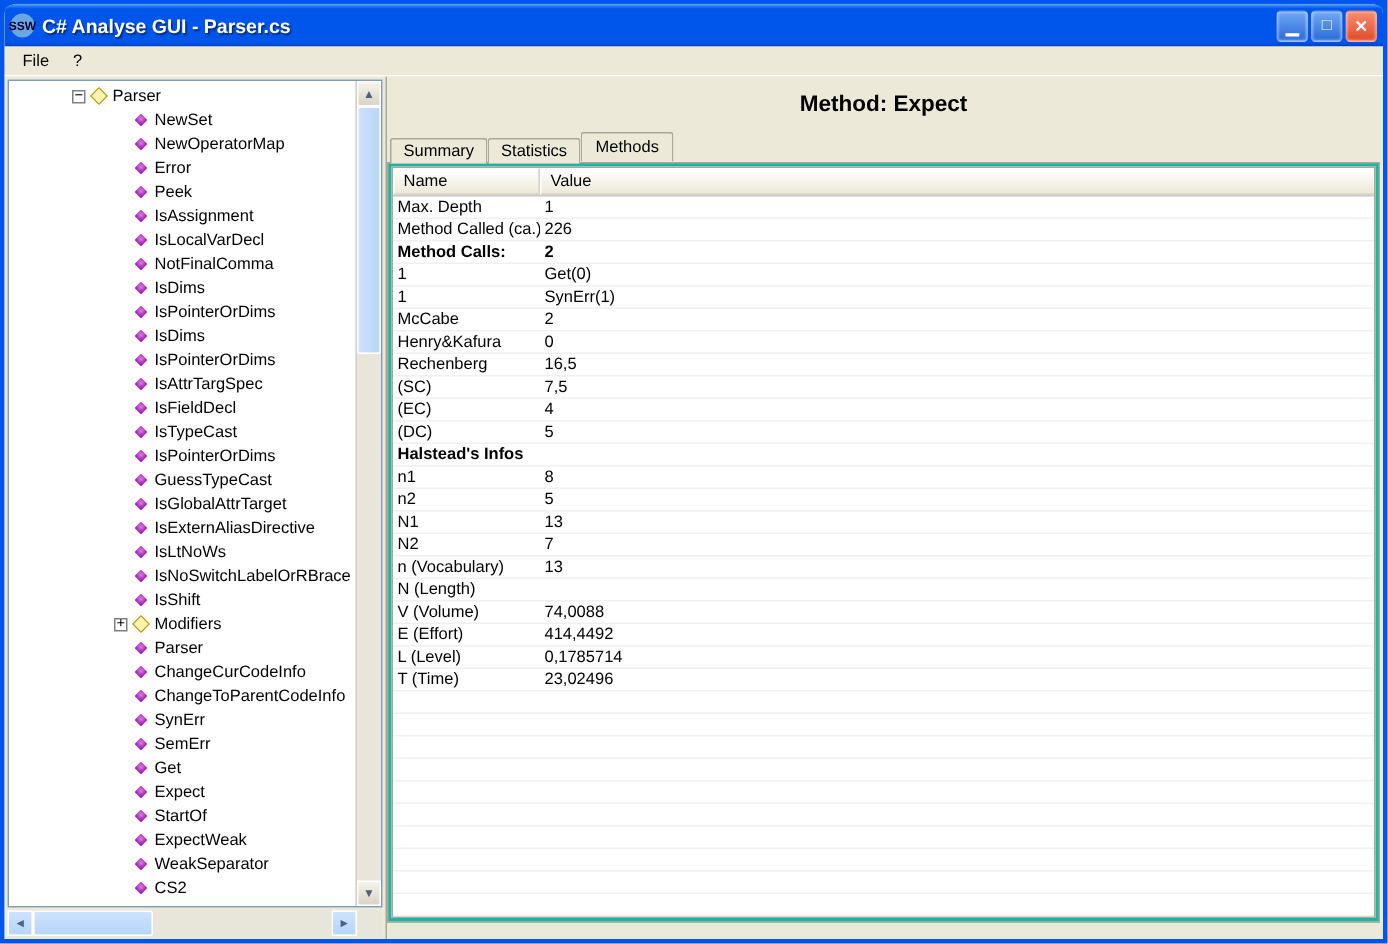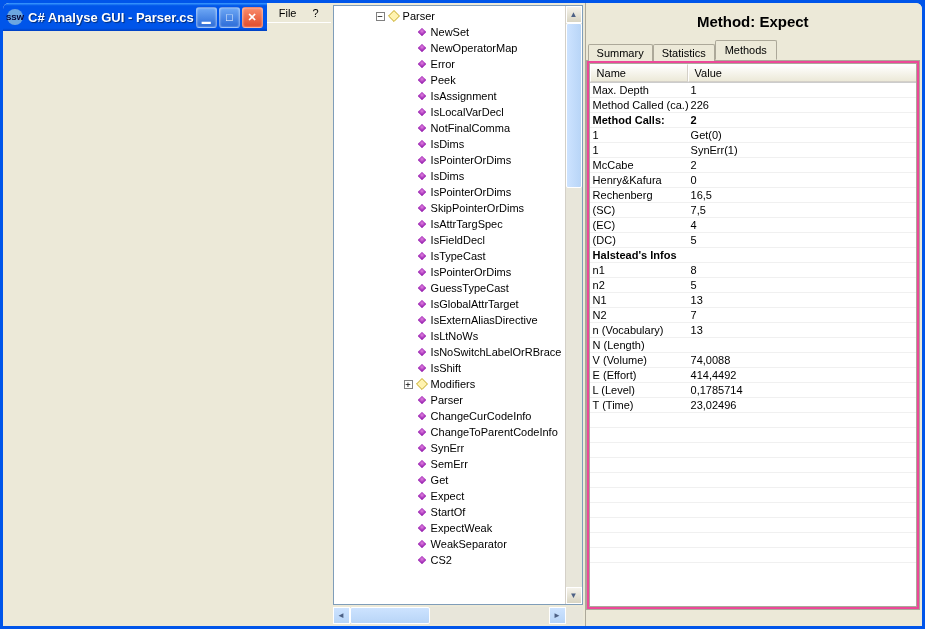--- a/index.html
+++ b/index.html
@@ -11,21 +11,21 @@
     width: 925px;
     height: 629px;
     overflow: hidden;
     padding: 3px;
   }
   .window {
     width: 100%;
     height: 100%;
     background: #ECE9D8;
     display: flex;
-    flex-direction: row;
+    flex-direction: column;
     border-radius: 6px 6px 0 0;
     overflow: hidden;
   }
   .titlebar {
     height: 28px;
     background: linear-gradient(to bottom, #3C9CFF 0%, #0055EA 10%, #0055EA 90%, #0040C0 100%);
     display: flex;
     align-items: center;
     color: white;
     font-weight: bold;
@@ -222,21 +222,21 @@
   .tab.active {
     background: #ECE9D8;
     border-bottom: 1px solid #ECE9D8;
     z-index: 2;
     padding: 3px 9px;
     top: 0;
   }
   .tab-panel {
     flex: 1;
     border: 1px solid #ACA899;
-    background: #ec4899;
+    background: #14b8a6;
     padding: 2px;
     display: flex;
   }
   .grid {
     flex: 1;
     background: white;
     border: 1px solid #ACA899;
     overflow: hidden;
   }
   .grid-header {
@@ -372,28 +372,20 @@
               </span>
               <span>IsDims</span>
             </div>
             <div class="tree-item">
               <span class="indent" style="width:68px"></span>
               <span style="display:inline-block;width:12px"></span>
               <span class="node-icon">
                 <span class="ico-method"></span>
               </span>
               <span>IsPointerOrDims</span>
-            </div>
-            <div class="tree-item">
-              <span class="indent" style="width:68px"></span>
-              <span style="display:inline-block;width:12px"></span>
-              <span class="node-icon">
-                <span class="ico-method"></span>
-              </span>
-              <span>SkipPointerOrDims</span>
             </div>
             <div class="tree-item">
               <span class="indent" style="width:68px"></span>
               <span style="display:inline-block;width:12px"></span>
               <span class="node-icon">
                 <span class="ico-method"></span>
               </span>
               <span>IsAttrTargSpec</span>
             </div>
             <div class="tree-item">

